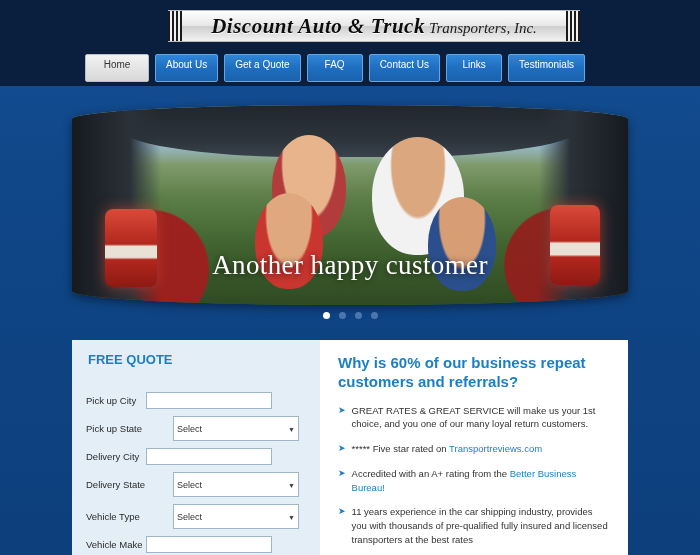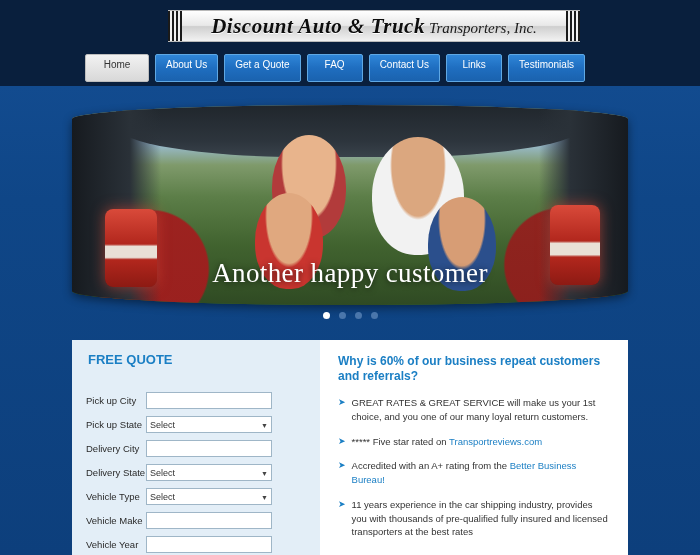--- a/index.html
+++ b/index.html
@@ -206,21 +206,21 @@
     left: 64%;
     top: 46%;
     width: 68px;
     height: 94px;
     background: radial-gradient(ellipse at 50% 24%, #d79d75 0 22px, #2b4f8c 24px 62px, #dfe6ef 64px);
   }
   .hero-caption {
     position: absolute;
     left: 0;
     right: 0;
-    bottom: 16px;
+    bottom: 24px;
     text-align: center;
     font-family: "Liberation Serif", serif;
     font-size: 27px;
     color: #ffffff;
     text-shadow: 0 1px 6px rgba(0,0,0,0.7);
     letter-spacing: 0.4px;
   }
   .hero-dots {
     position: absolute;
     left: 0;
@@ -277,50 +277,51 @@
     box-sizing: border-box;
     border: 1px solid #9fb6c7;
     background: #ffffff;
     font-size: 9px;
     color: #333;
     padding: 0 3px;
     font-family: "Liberation Sans", sans-serif;
   }
   .form-select {
     width: 126px;
-    height: 17px;
+    height: 25px;
     box-sizing: border-box;
     border: 1px solid #9fb6c7;
     background: #ffffff;
     font-size: 9px;
     color: #333;
     position: relative;
     display: flex;
     align-items: center;
     padding-left: 3px;
     cursor: pointer;
+    margin-left: 27px;
   }
   .form-select .caret {
     position: absolute;
     right: 3px;
     top: 50%;
     transform: translateY(-50%);
     font-size: 7px;
     color: #444;
   }
 
   .info-panel {
     flex: 1;
     background: #ffffff;
     box-sizing: border-box;
     padding: 14px 18px 6px 18px;
   }
   .info-title {
     color: #1b7fc4;
-    font-size: 12px;
+    font-size: 15px;
     font-weight: bold;
     line-height: 1.25;
     margin: 0 0 12px 0;
   }
   .bullet {
     display: flex;
     gap: 6px;
     margin-bottom: 11px;
     font-size: 9.5px;
     line-height: 1.45;

